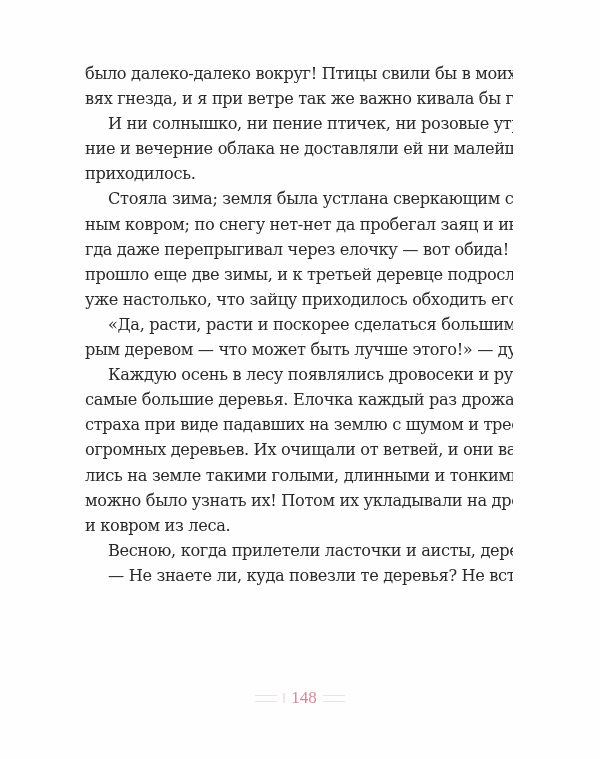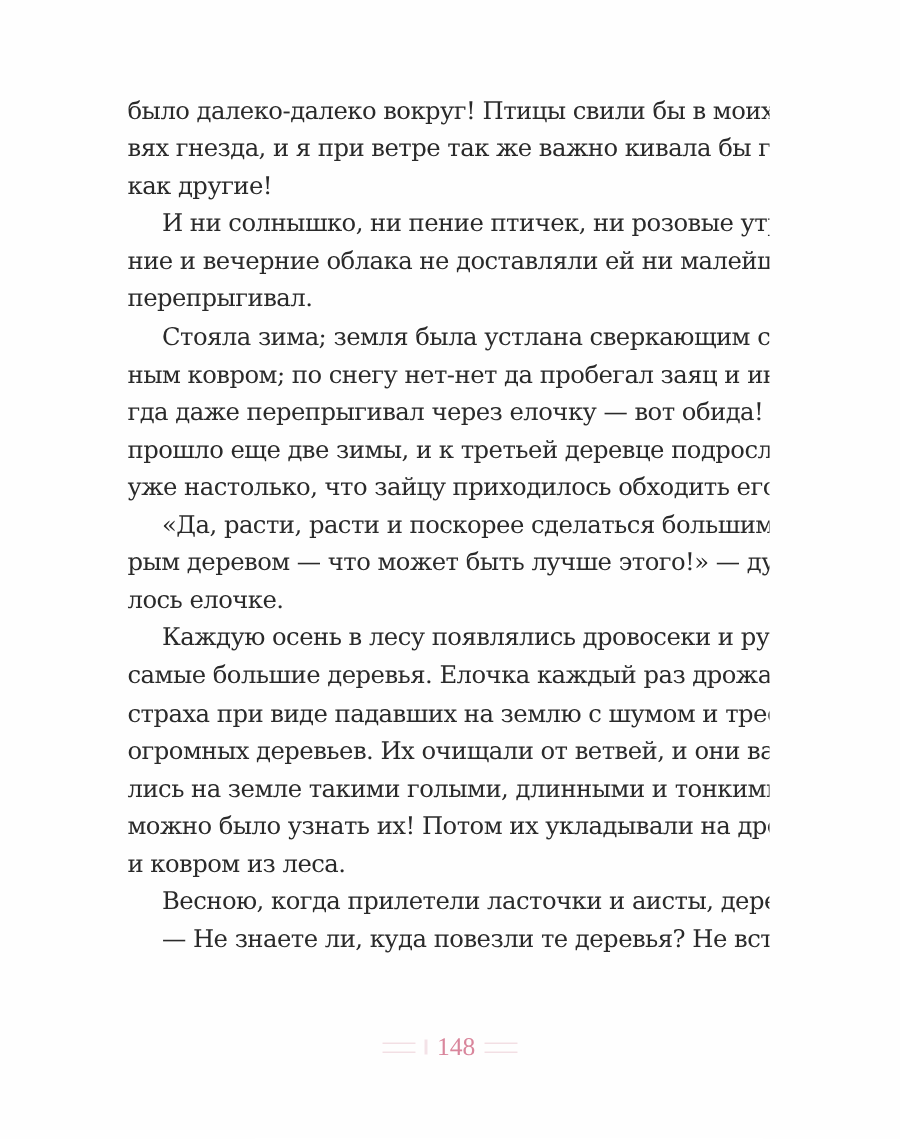--- a/index.html
+++ b/index.html
@@ -24,32 +24,30 @@
   .orn-dot { display: inline-block; width: 2px; height: 10px; background: #f3e2e7; }
   .pagenum { font-family: "Liberation Serif", "DejaVu Serif", serif; font-size: 17px; color: #d9869c; text-align: right; }
 </style>
 </head>
 <body>
 
 <div class="page">
   <div class="text" id="text-block">
       <span class="line">было далеко-далеко вокруг! Птицы свили бы в моих вет-</span>
       <span class="line">вях гнезда, и я при ветре так же важно кивала бы головой,</span>
-      <span class="line last">как другие!</span>
       <span class="line indent">И ни солнышко, ни пение птичек, ни розовые утрен-</span>
       <span class="line">ние и вечерние облака не доставляли ей ни малейшего</span>
-      <span class="line last">перепрыгивал.</span>
+      <span class="line last">приходилось.</span>
       <span class="line indent">Стояла зима; земля была устлана сверкающим снеж-</span>
       <span class="line">ным ковром; по снегу нет-нет да пробегал заяц и ино-</span>
       <span class="line">гда даже перепрыгивал через елочку — вот обида! Но</span>
       <span class="line">прошло еще две зимы, и к третьей деревце подросло</span>
       <span class="line">уже настолько, что зайцу приходилось обходить его</span>
       <span class="line indent">«Да, расти, расти и поскорее сделаться большим, ста-</span>
       <span class="line">рым деревом — что может быть лучше этого!» — дума-</span>
-      <span class="line last">лось елочке.</span>
       <span class="line indent">Каждую осень в лесу появлялись дровосеки и рубили</span>
       <span class="line">самые большие деревья. Елочка каждый раз дрожала от</span>
       <span class="line">страха при виде падавших на землю с шумом и треском</span>
       <span class="line">огромных деревьев. Их очищали от ветвей, и они валя-</span>
       <span class="line">лись на земле такими голыми, длинными и тонкими. Едва</span>
       <span class="line">можно было узнать их! Потом их укладывали на дровни</span>
       <span class="line last">и ковром из леса.</span>
       <span class="line indent">Весною, когда прилетели ласточки и аисты, деревце</span>
       <span class="line indent">— Не знаете ли, куда повезли те деревья? Не встреча-</span>
     </div>

